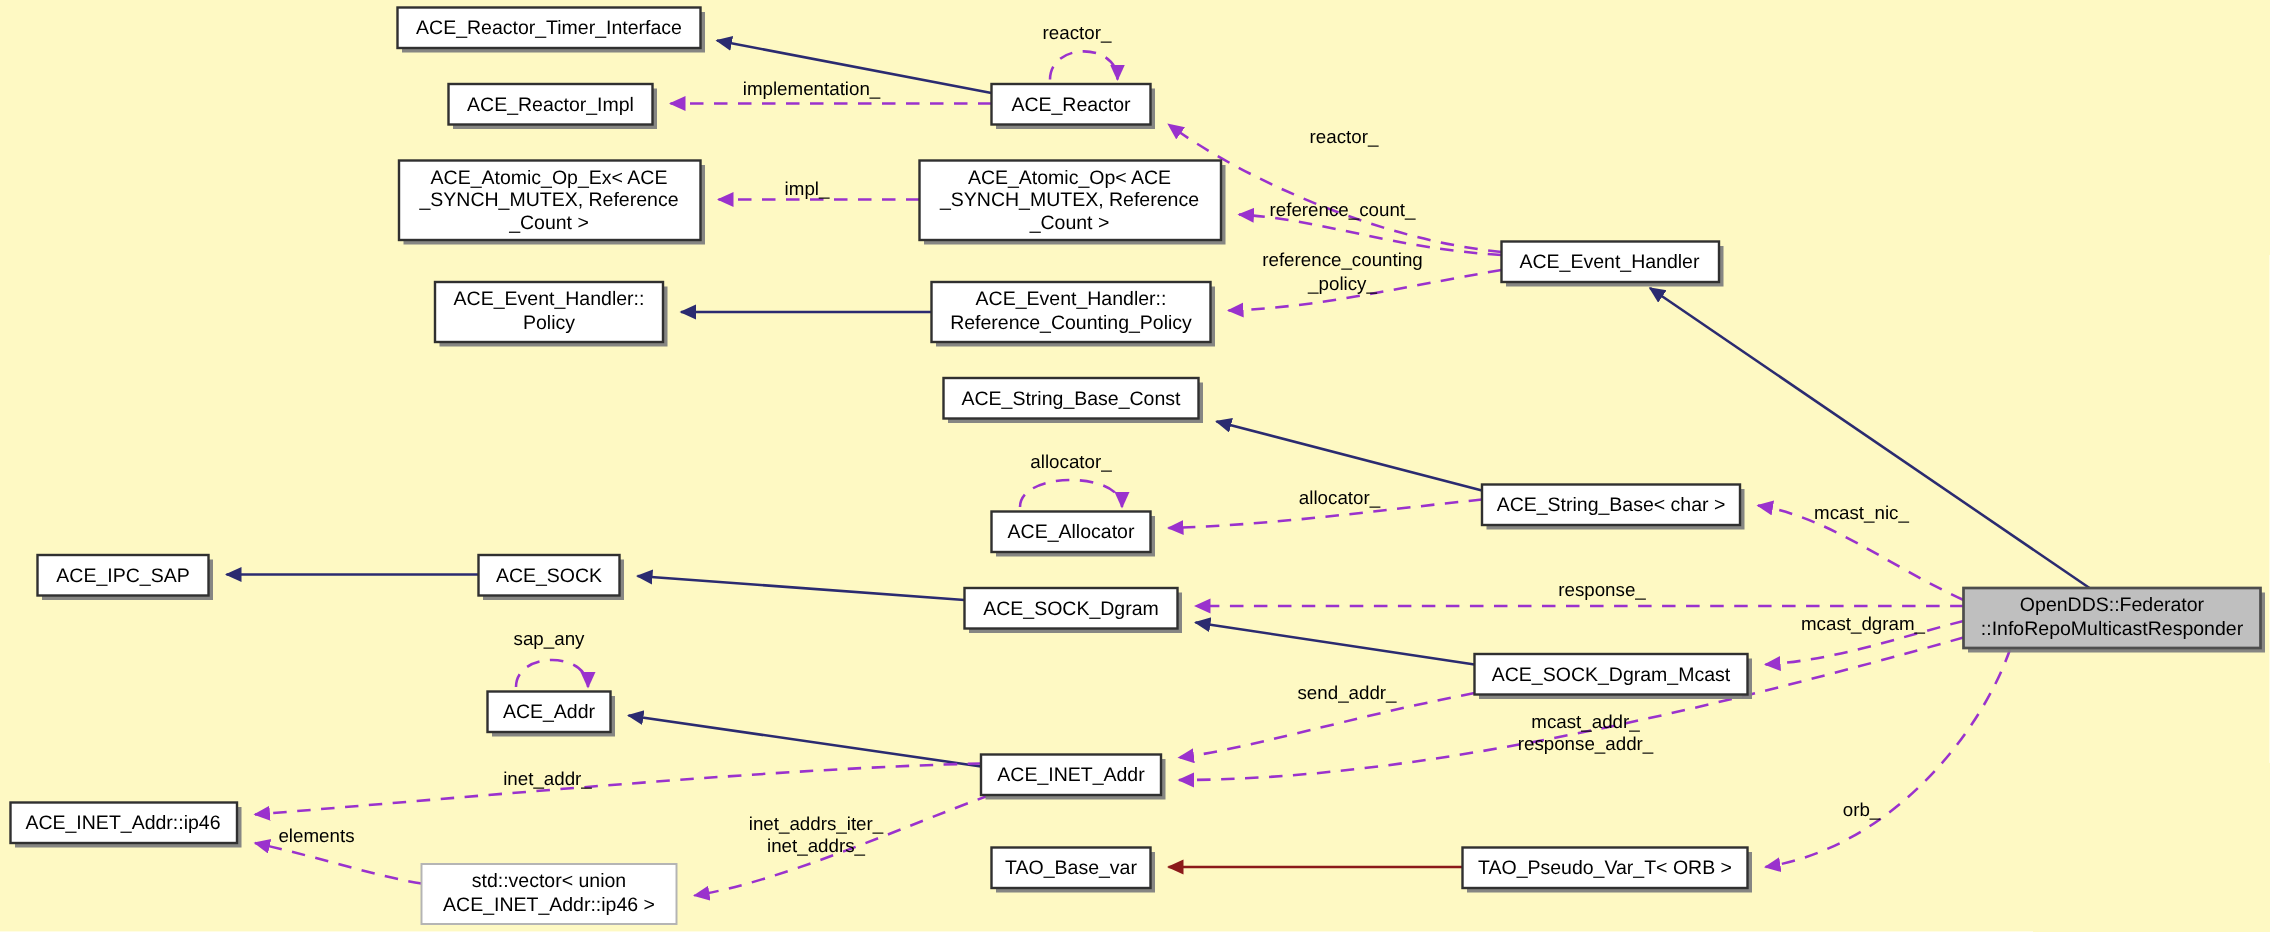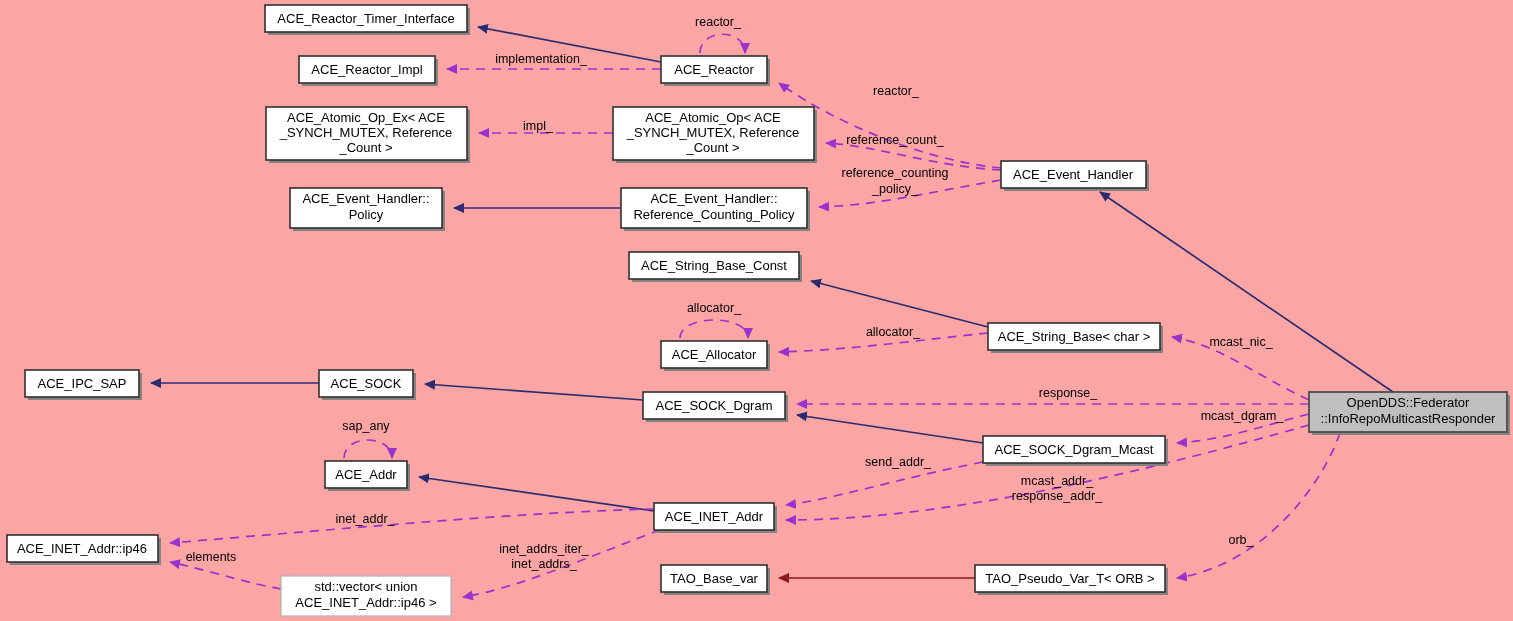--- a/index.html
+++ b/index.html
@@ -7,21 +7,21 @@
     padding: 0;
     background: #ffffff;
   }
   body {
     font-family: "Liberation Sans", sans-serif;
   }
   #diagram-root {
     position: relative;
     width: 1513px;
     height: 621px;
-    background: #fca5a5;
+    background: #fef9c3;
     overflow: hidden;
   }
   svg#uml {
     position: absolute;
     left: 0;
     top: 0;
     width: 1513px;
     height: 621px;
     shape-rendering: geometricPrecision;
   }

